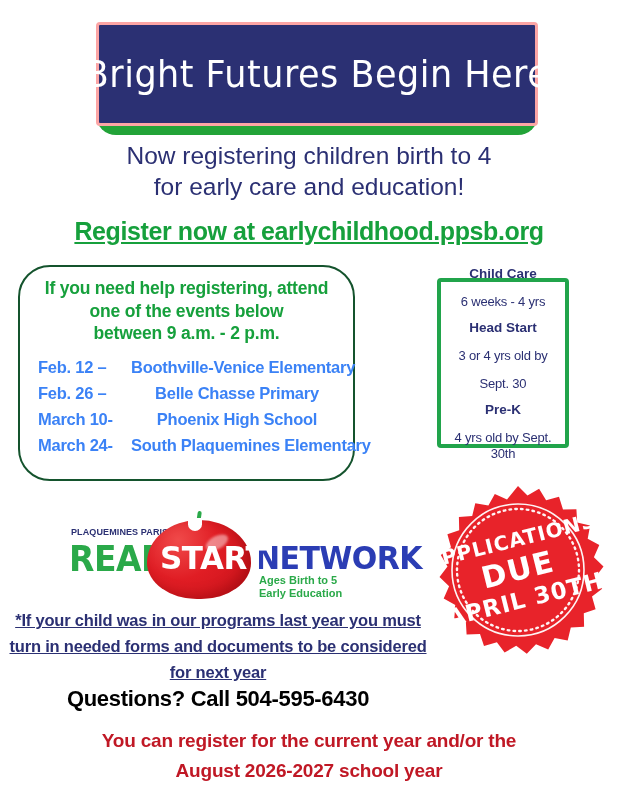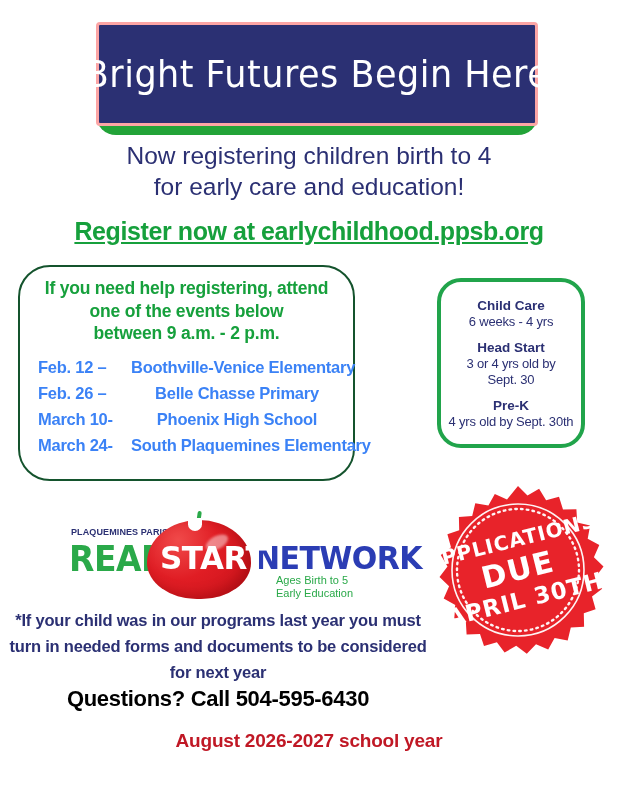--- a/index.html
+++ b/index.html
@@ -118,24 +118,24 @@
     white-space: nowrap;
   }
   .event-date { width: 93px; flex: 0 0 93px; }
   .event-place { flex: 1 1 auto; text-align: center; }
 
   
   .programs-box {
     position: absolute;
     left: 437px;
     top: 278px;
-    width: 148px;
+    width: 132px;
     height: 170px;
     border: 4px solid #21a44b;
-    border-radius: 24px;
+    border-radius: 4px;
     box-sizing: border-box;
     background: #ffffff;
     display: flex;
     flex-direction: column;
     justify-content: center;
     align-items: center;
     padding: 4px 2px;
   }
   .program {
     text-align: center;
@@ -148,20 +148,21 @@
     font-size: 13.5px;
     line-height: 17px;
     color: #2b3073;
   }
   .program-detail {
     font-size: 13px;
     line-height: 16px;
     color: #2b3073;
     font-weight: 400;
     letter-spacing: -0.2px;
+    margin-top: 12px;
   }
 
   
   .logo {
     position: absolute;
     left: 63px;
     top: 508px;
     width: 310px;
     height: 92px;
   }
@@ -262,23 +263,22 @@
     letter-spacing: -0.6px;
     transform: scaleY(1.05);
     transform-origin: left top;
   }
   .logo-tagline {
     position: absolute;
     left: 196px;
     top: 66px;
     font-size: 11px;
     line-height: 13px;
-    font-weight: normal;
+    font-weight: bold;
     color: #2aa949;
-    margin-left: 17px;
   }
 
   
   .badge {
     position: absolute;
     left: 432px;
     top: 484px;
     width: 172px;
     height: 172px;
   }
@@ -321,20 +321,21 @@
     position: absolute;
     left: 8px;
     top: 607px;
     width: 420px;
     text-align: center;
     font-size: 16.5px;
     line-height: 26px;
     font-weight: bold;
     color: #2b3073;
     letter-spacing: -0.2px;
+    text-decoration: underline;
   }
   .questions {
     position: absolute;
     left: 28px;
     top: 686px;
     width: 380px;
     text-align: center;
     font-size: 22px;
     font-weight: bold;
     color: #000000;
@@ -441,14 +442,15 @@
 
 <div class="note">
   <div>*If your child was in our programs last year you must</div>
   <div>turn in needed forms and documents to be considered</div>
   <div>for next year</div>
 </div>
 
 <div class="questions">Questions? Call 504-595-6430</div>
 
 <div class="footer">
+  <div>You can register for the current year and/or the</div>
   <div>August 2026-2027 school year</div>
 </div>
 
 </body></html>

